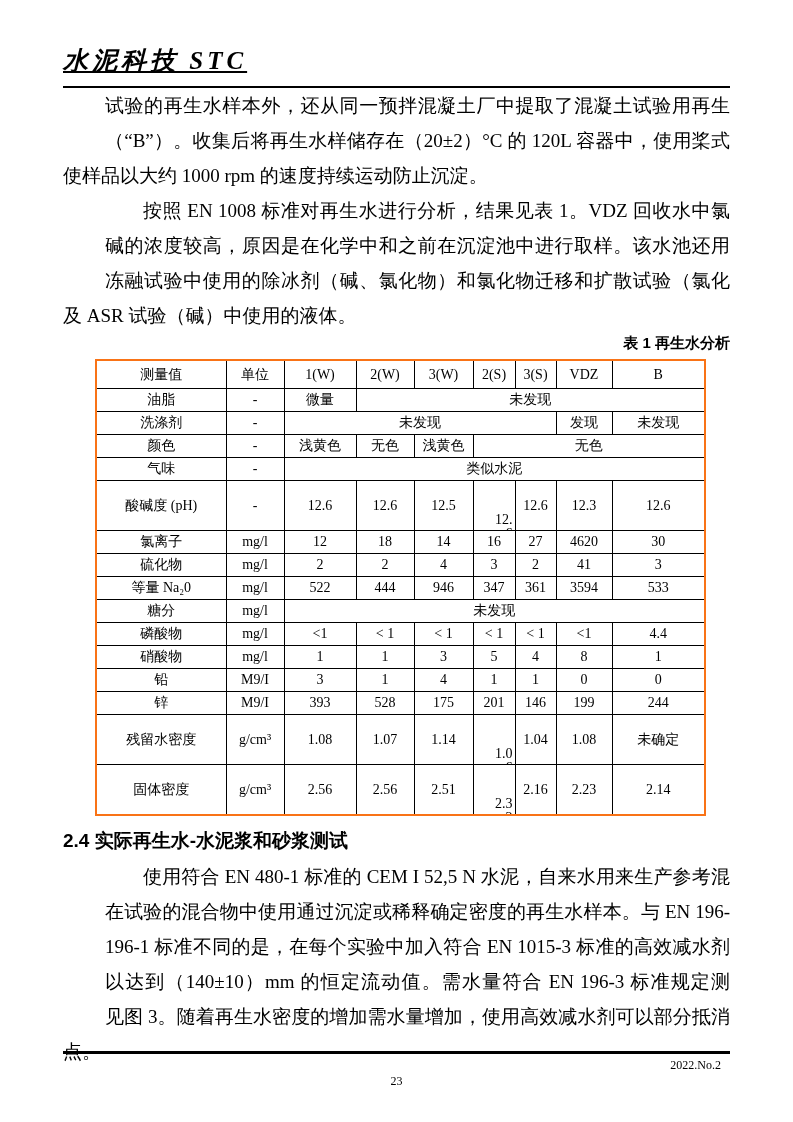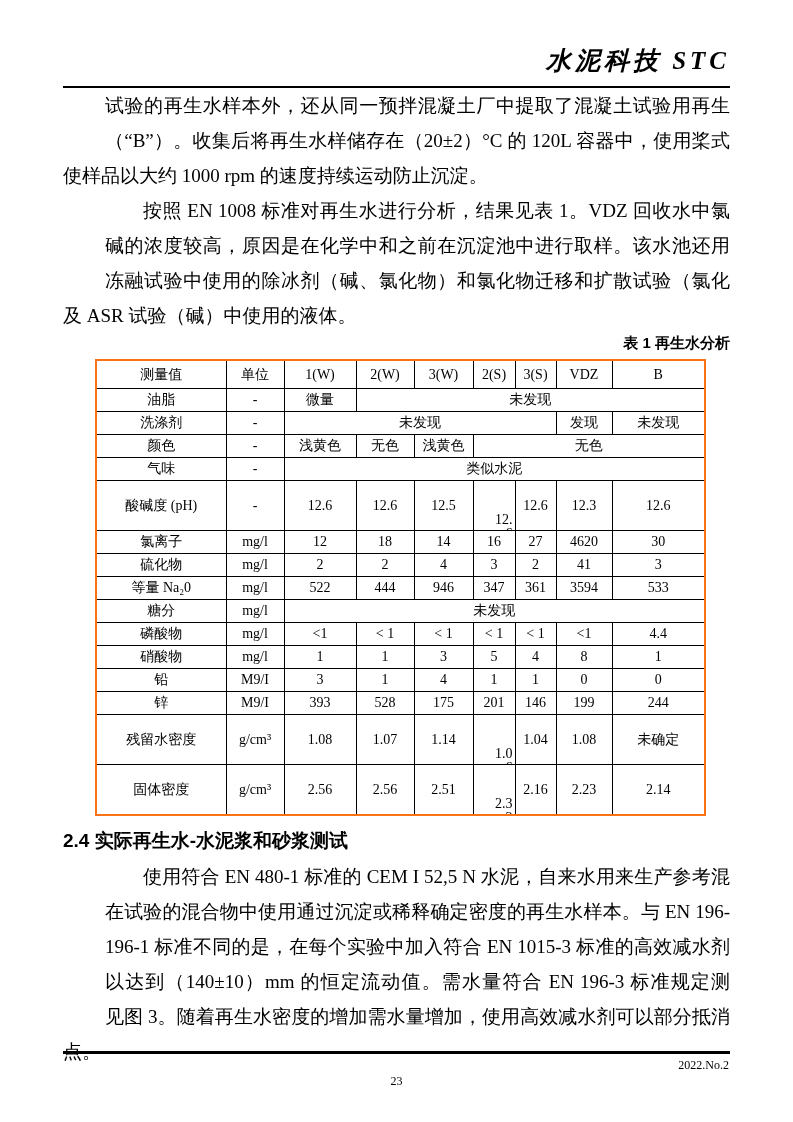--- a/index.html
+++ b/index.html
@@ -7,27 +7,28 @@
     position:relative;
     width:793px; height:1122px;
     background:#ffffff;
     box-sizing:border-box;
     padding:44px 63px 0 63px;
     font-family:"Liberation Serif","DejaVu Serif",serif;
     color:#000;
     overflow:hidden;
   }
   .header-title {
-    text-align:right;
+    text-align:left;
     font-size:25px;
     font-weight:bold;
     font-style:italic;
     letter-spacing:4px;
     height:38px;
     line-height:34px;
+    text-decoration:underline;
   }
   .header-rule { border-bottom:2px solid #000; margin-top:4px; }
 
   .para { margin:0; }
   .pline {
     font-size:19px;
     line-height:35px;
     height:35px;
     white-space:normal;
     text-align:justify;
@@ -85,21 +86,21 @@
   }
   #paras-bottom { margin-top:3px; }
 
   .footer {
     position:absolute;
     left:63px; right:63px; top:1051px;
   }
   .footer-rule { border-top:3px solid #000; }
   .footer-inner { position:relative; padding-top:20px; font-size:12px; }
   .page-num { display:block; text-align:center; }
-  .issue { position:absolute; right:1px; top:4px; }
+  .issue { position:absolute; right:9px; top:4px; }
 </style>
 </head>
 <body>
 
 <div class="page">
   <div>
     <div class="header-title">水泥科技 STC</div>
     <div class="header-rule"></div>
   </div>
 

